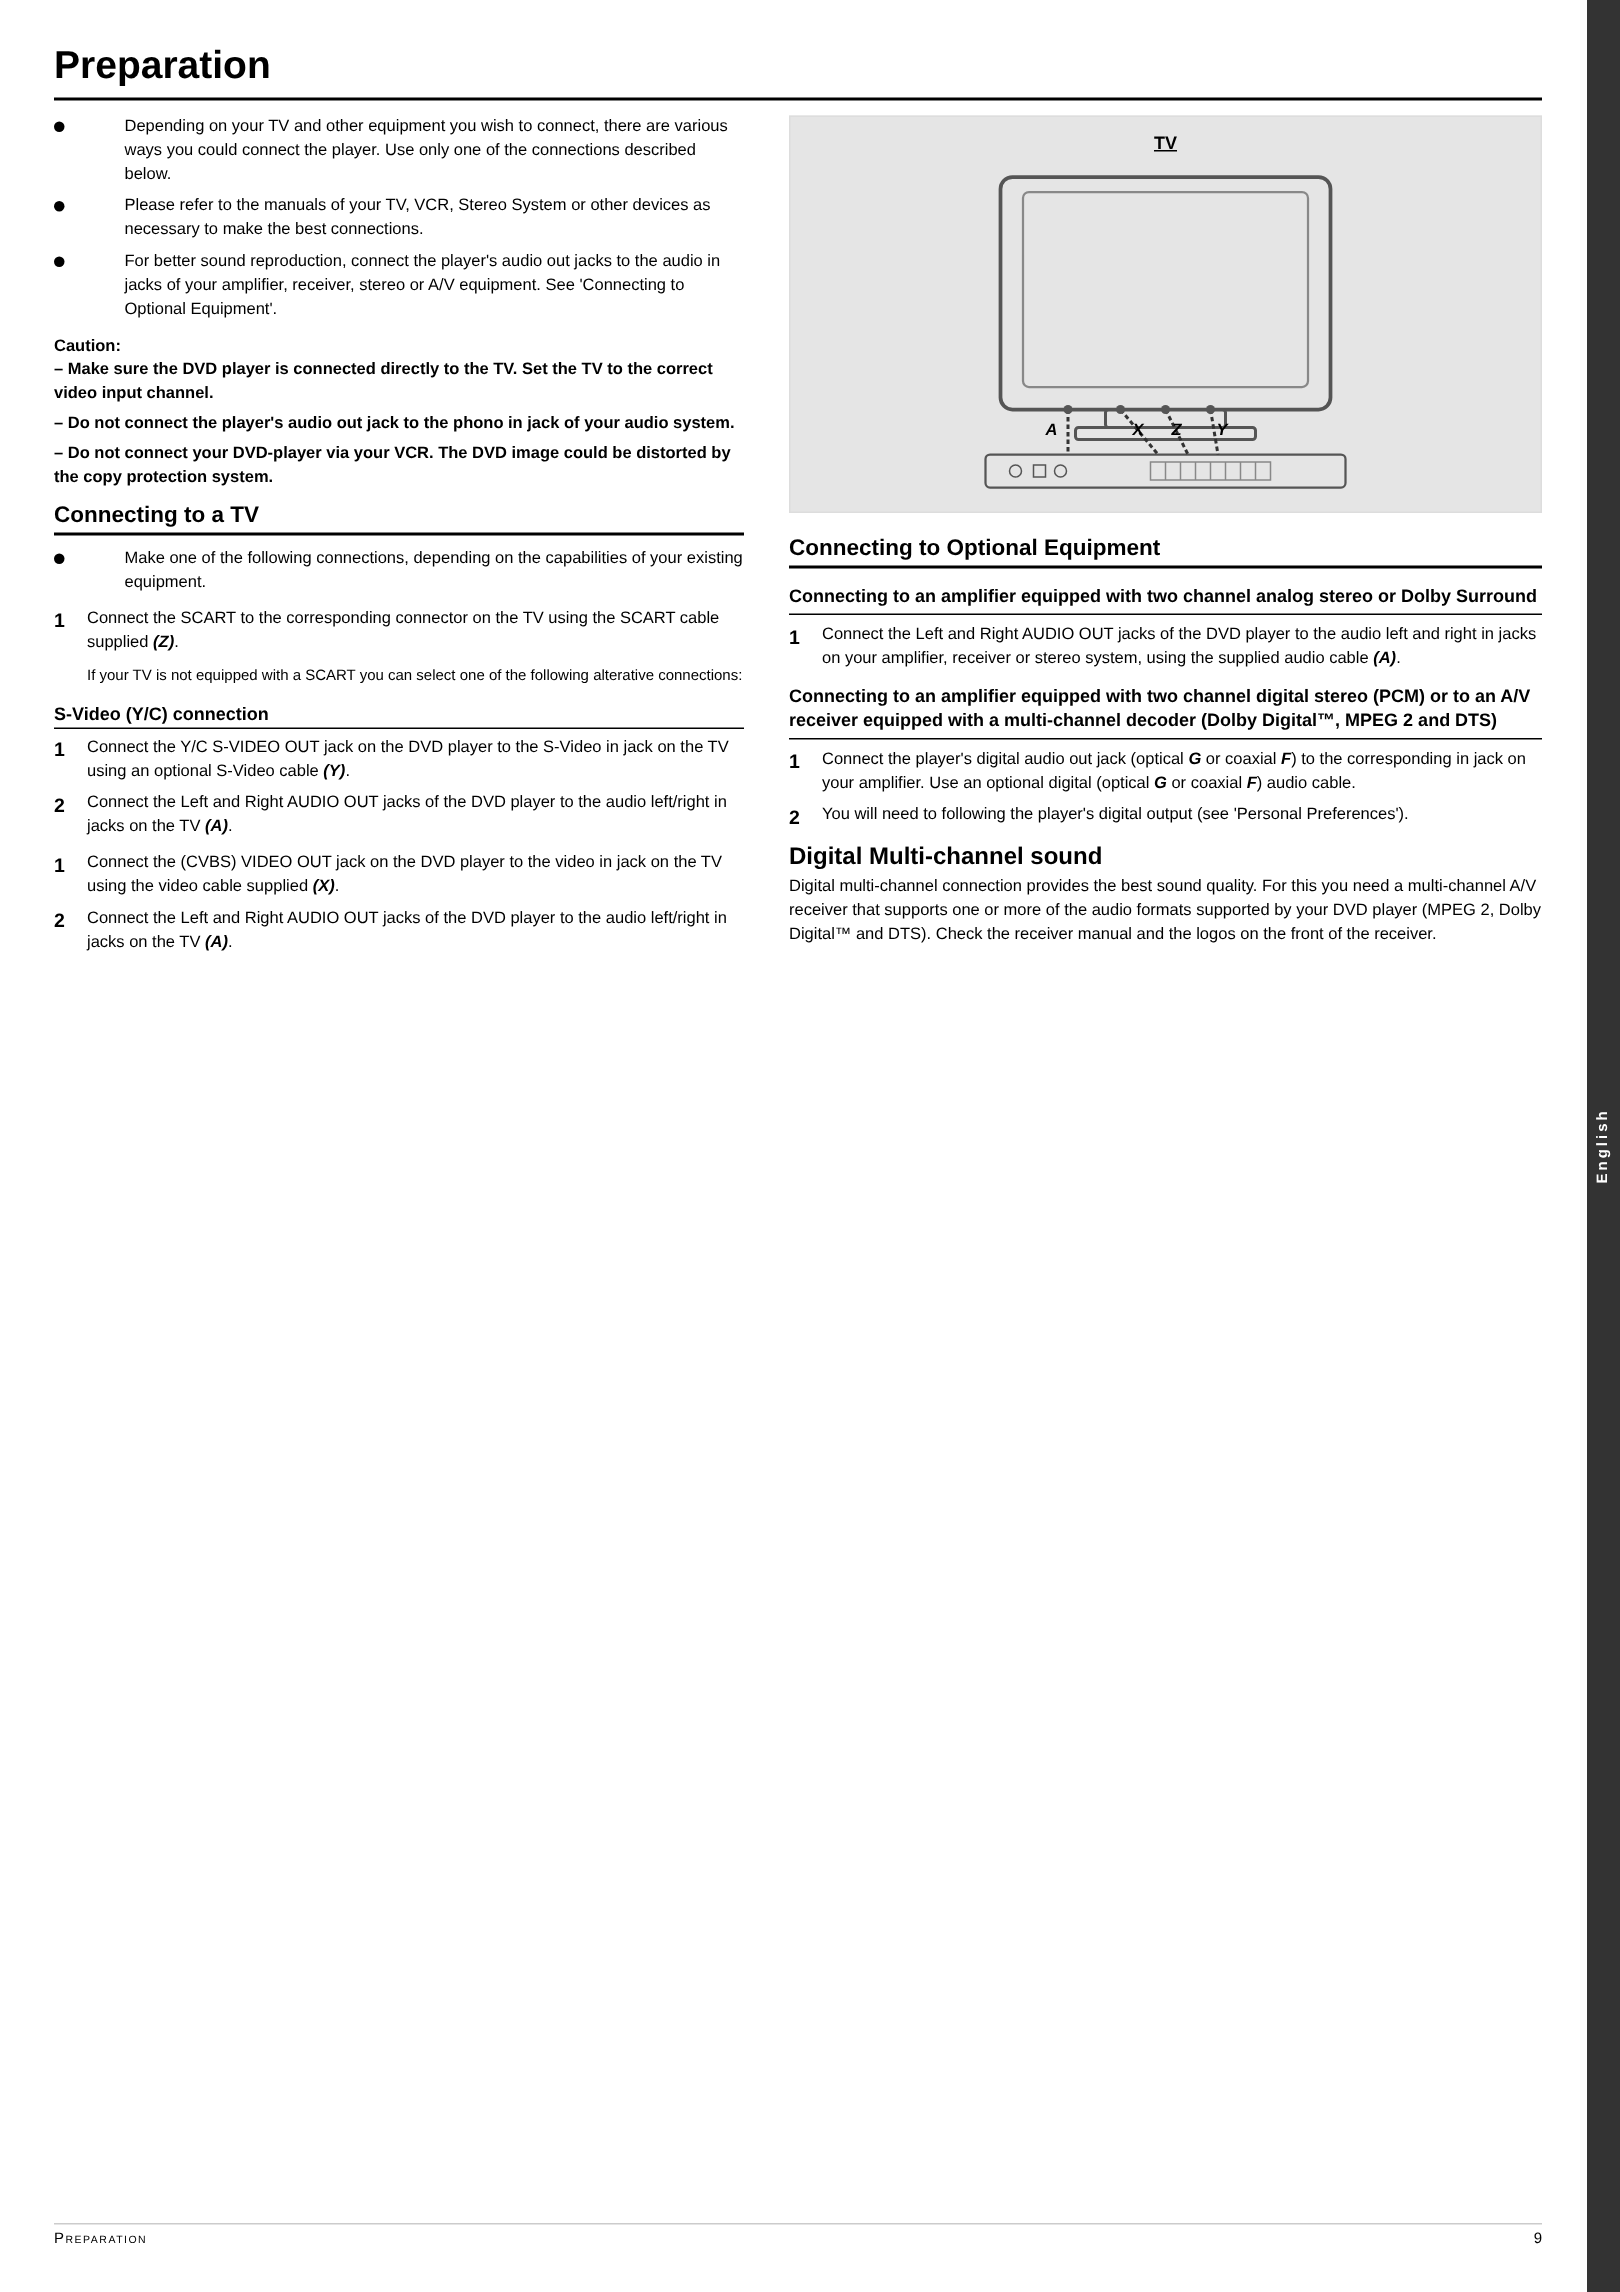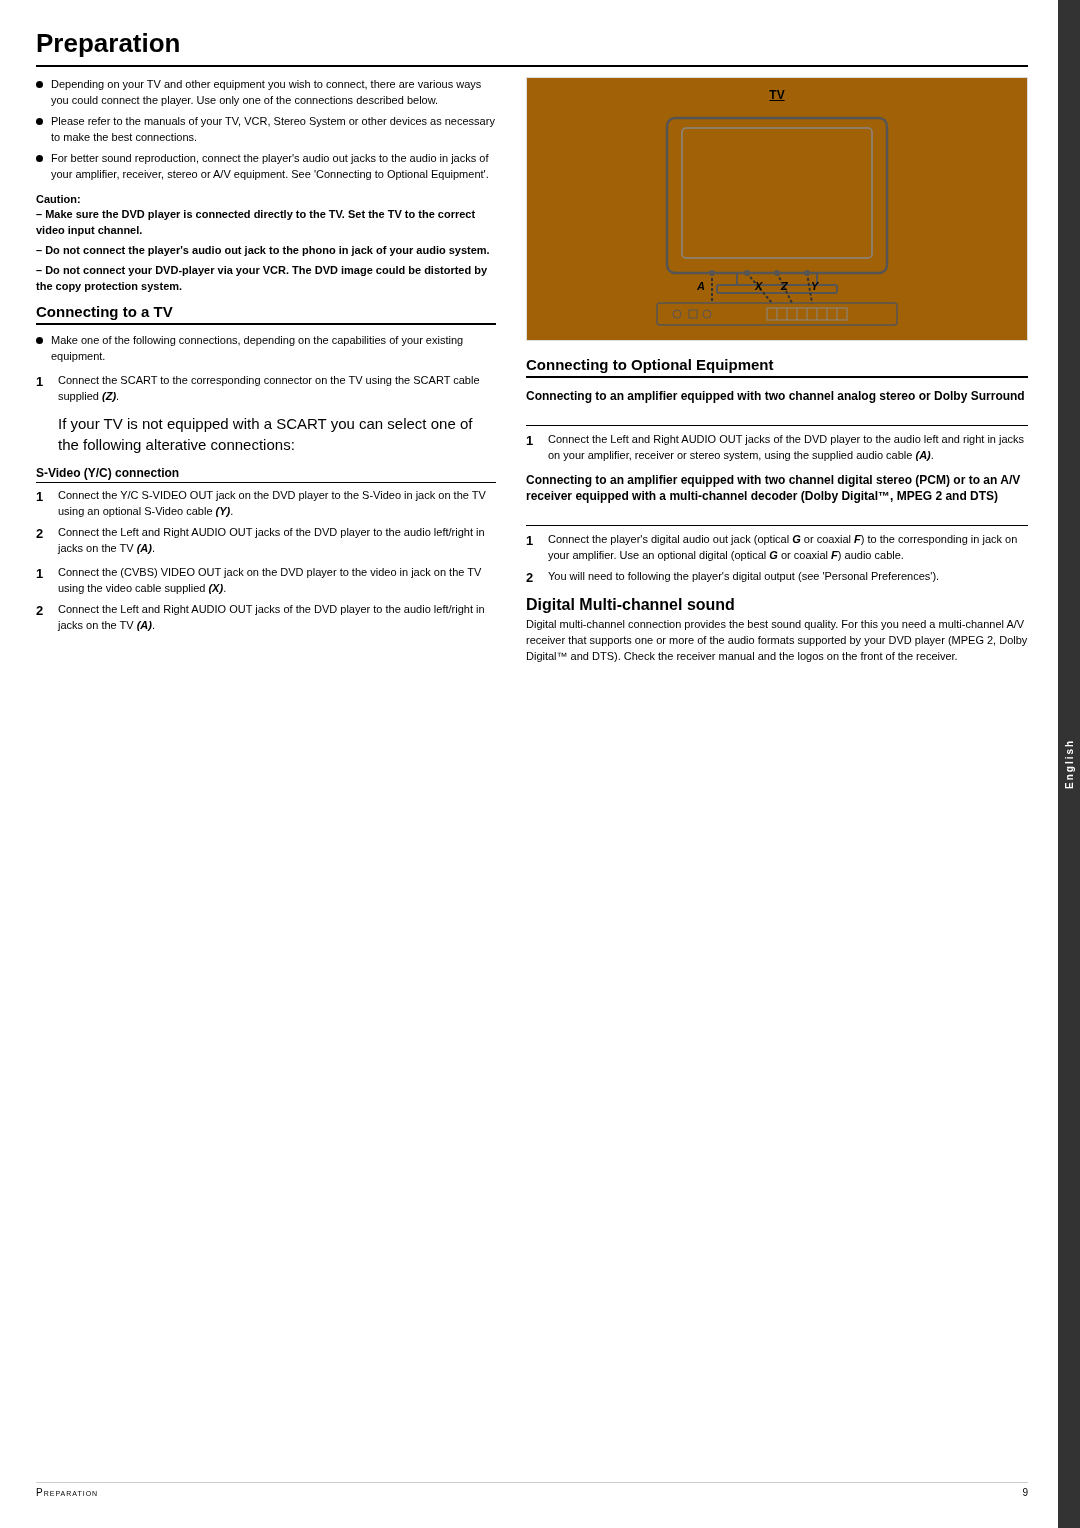--- a/index.html
+++ b/index.html
@@ -86,20 +86,21 @@
       list-style: none;
       margin-bottom: 8px;
     }
 
     .bullet-list li {
       display: flex;
       align-items: flex-start;
       margin-bottom: 5px;
       font-size: 11px;
       line-height: 1.45;
+      gap: 32px;
     }
 
     .bullet-dot {
       width: 7px;
       height: 7px;
       background: #000;
       border-radius: 50%;
       flex-shrink: 0;
       margin-top: 4px;
       margin-right: 8px;
@@ -122,21 +123,21 @@
       font-weight: bold;
       font-size: 13px;
       min-width: 16px;
       margin-right: 6px;
       flex-shrink: 0;
     }
 
     .indent-text {
       margin-left: 22px;
       margin-bottom: 5px;
-      font-size: 15px;
+      font-size: 10px;
       line-height: 1.45;
     }
 
     .caution-block {
       margin-top: 8px;
       margin-bottom: 8px;
       font-size: 11px;
       line-height: 1.5;
     }
 
@@ -153,41 +154,41 @@
     .caution-item strong {
       font-weight: bold;
     }
 
     
     .tv-diagram {
       text-align: center;
       margin-bottom: 15px;
       padding: 10px;
       border: 1px solid #ddd;
-      background: #a16207;
+      background: #e5e5e5;
       position: relative;
       text-decoration: underline;
     }
 
     
     .right-section-title {
       font-size: 15px;
       font-weight: bold;
       border-bottom: 2px solid #000;
       padding-bottom: 3px;
       margin-bottom: 10px;
     }
 
     .bold-heading {
       font-size: 12px;
       font-weight: bold;
       line-height: 1.4;
       margin-bottom: 6px;
       border-bottom: 1px solid #000;
-      padding-bottom: 20px;
+      padding-bottom: 3px;
     }
 
     .note-text {
       font-style: italic;
       font-size: 11px;
       line-height: 1.4;
       margin-top: 4px;
       margin-bottom: 6px;
     }
 

